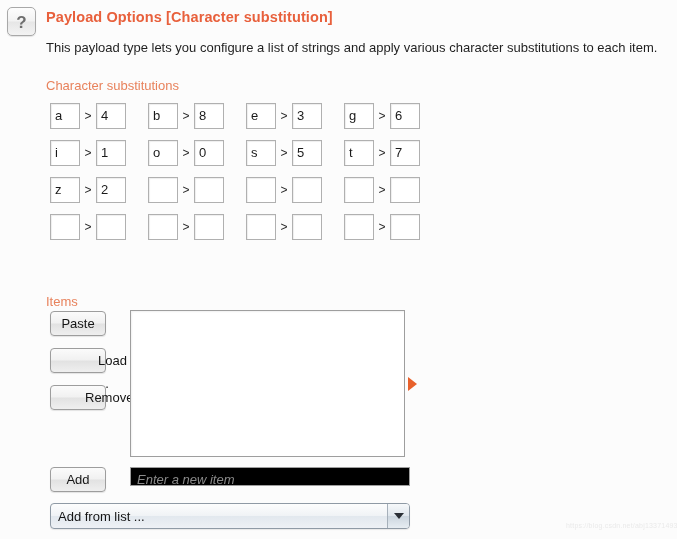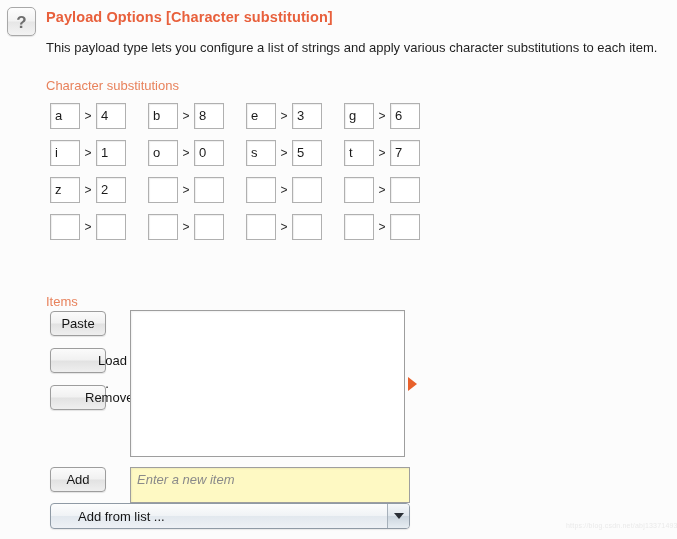--- a/index.html
+++ b/index.html
@@ -176,23 +176,23 @@
     border-bottom: 7px solid transparent;
     border-left: 9px solid #e8612c;
   }
 
   
   .add-input {
     position: absolute;
     left: 130px;
     top: 467px;
     width: 280px;
-    height: 36px;
+    height: 19px;
     border: 1px solid #9e9e9e;
-    background: #fef9c3;
+    background: #000000;
     box-sizing: border-box;
     font-family: "Liberation Sans", sans-serif;
     font-size: 13px;
     font-style: italic;
     color: #8a8a8a;
     padding: 0 6px;
     line-height: 23px;
     box-shadow: inset 1px 1px 2px rgba(0,0,0,0.06);
   }
 
@@ -203,21 +203,20 @@
     top: 503px;
     width: 360px;
     height: 26px;
     border: 1px solid #8f9aa5;
     border-radius: 4px;
     background: linear-gradient(to bottom, #fdfdfd 0%, #f0f3f6 48%, #e2e8ee 52%, #eef1f5 100%);
     box-sizing: border-box;
     display: flex;
     align-items: center;
     box-shadow: 0 1px 1px rgba(0,0,0,0.08);
-    padding-left: 20px;
   }
   .select-value {
     flex: 1;
     padding-left: 7px;
     font-size: 13px;
     color: #141414;
     white-space: nowrap;
     overflow: hidden;
   }
   .select-button {

